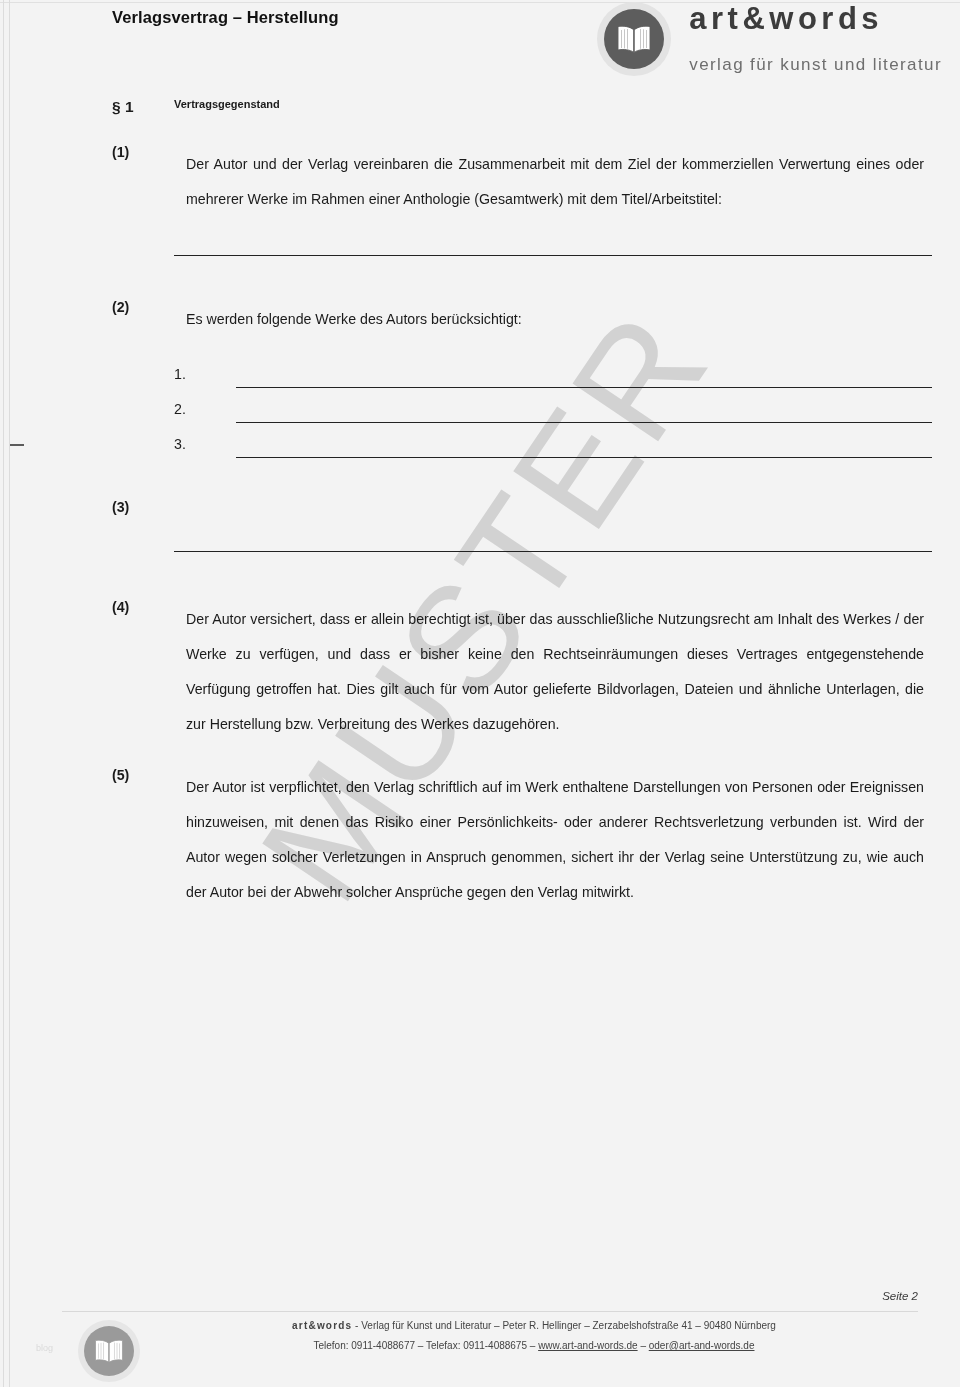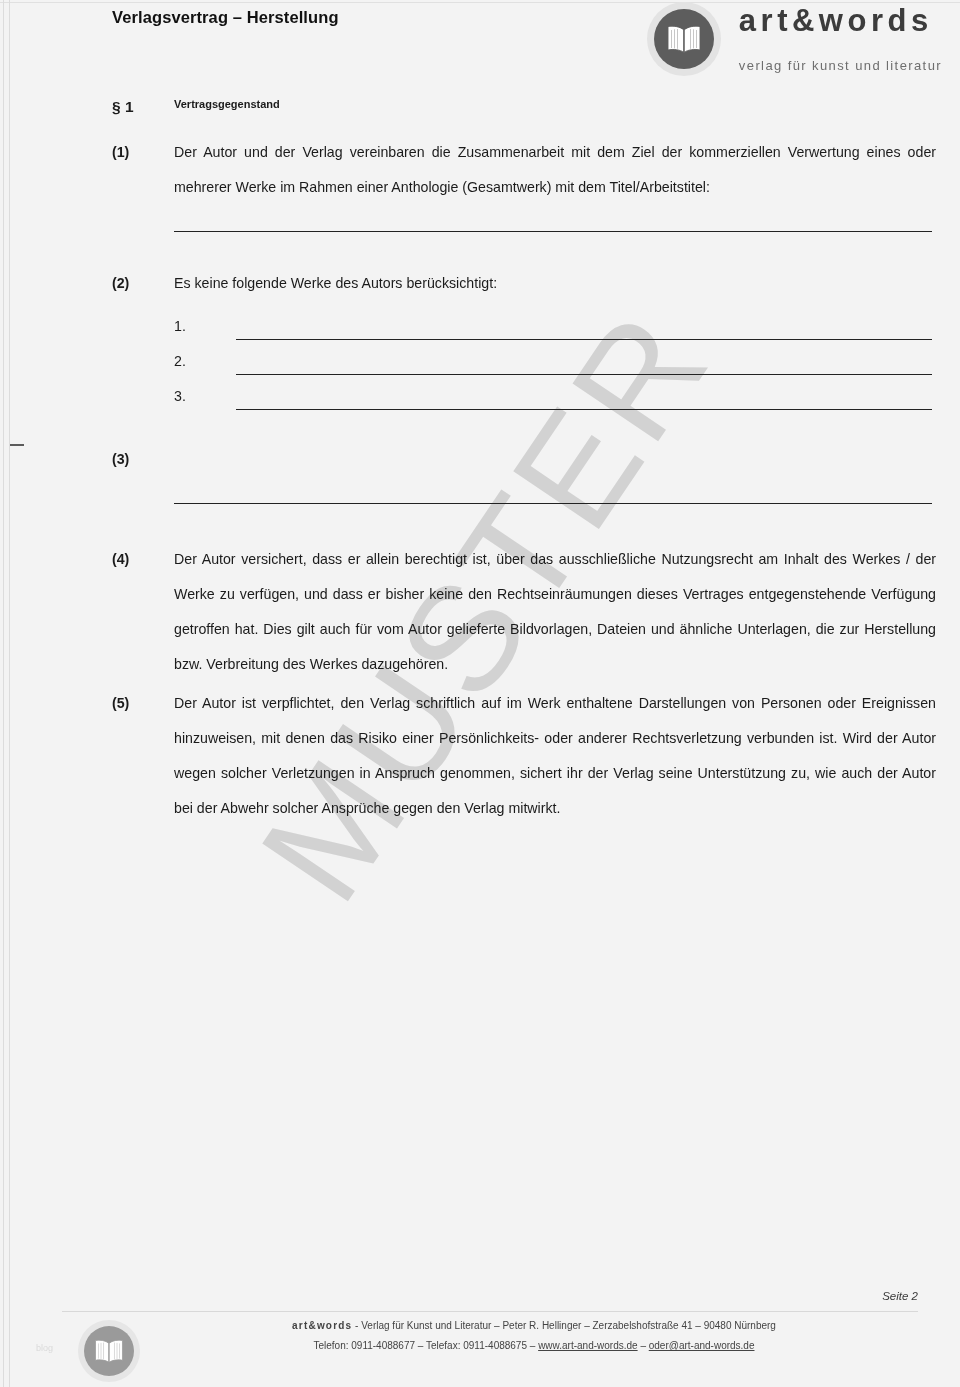--- a/index.html
+++ b/index.html
@@ -113,21 +113,21 @@
     justify-content: center;
   }
   .brand-name {
     font-size: 31px;
     font-weight: bold;
     letter-spacing: 4.5px;
     color: #3c3c3c;
     line-height: 1.05;
   }
   .brand-tagline {
-    font-size: 13px;
+    font-size: 17px;
     letter-spacing: 1.4px;
     color: #6e6e6e;
     margin-top: 20px;
   }
 
   
   .content {
     position: absolute;
     left: 0; right: 0;
     top: 98px;
@@ -163,21 +163,21 @@
     line-height: 35px;
     flex: 0 0 auto;
   }
   .clause .body {
     width: 762px;
     font-size: 14.2px;
     line-height: 35px;
     color: #1b1b1b;
   }
   .clause .body p {
-    margin: 0;
+    margin: 12px;
   }
   .clause.justify .body p { text-align: justify; }
 
   
   .rule {
     border-bottom: 1.4px solid #222;
     height: 0;
   }
   .rule-full {
     margin-left: 174px;
@@ -350,21 +350,21 @@
       <div class="marker">(1)</div>
       <div class="body">
         <p>Der Autor und der Verlag vereinbaren die Zusammenarbeit mit dem Ziel der kommerziellen Verwertung eines oder mehrerer Werke im Rahmen einer Anthologie (Gesamtwerk) mit dem Titel/Arbeitstitel:</p>
       </div>
     </div>
     <div class="rule rule-full rule-title"></div>
 
     <div class="clause">
       <div class="marker">(2)</div>
       <div class="body">
-        <p>Es keine folgende Werke des Autors berücksichtigt:</p>
+        <p>Es werden folgende Werke des Autors berücksichtigt:</p>
       </div>
     </div>
 
     <div class="worklist">
       <div class="workrow">
         <div class="idx">1.</div>
         <div class="line"></div>
       </div>
       <div class="workrow">
         <div class="idx">2.</div>

